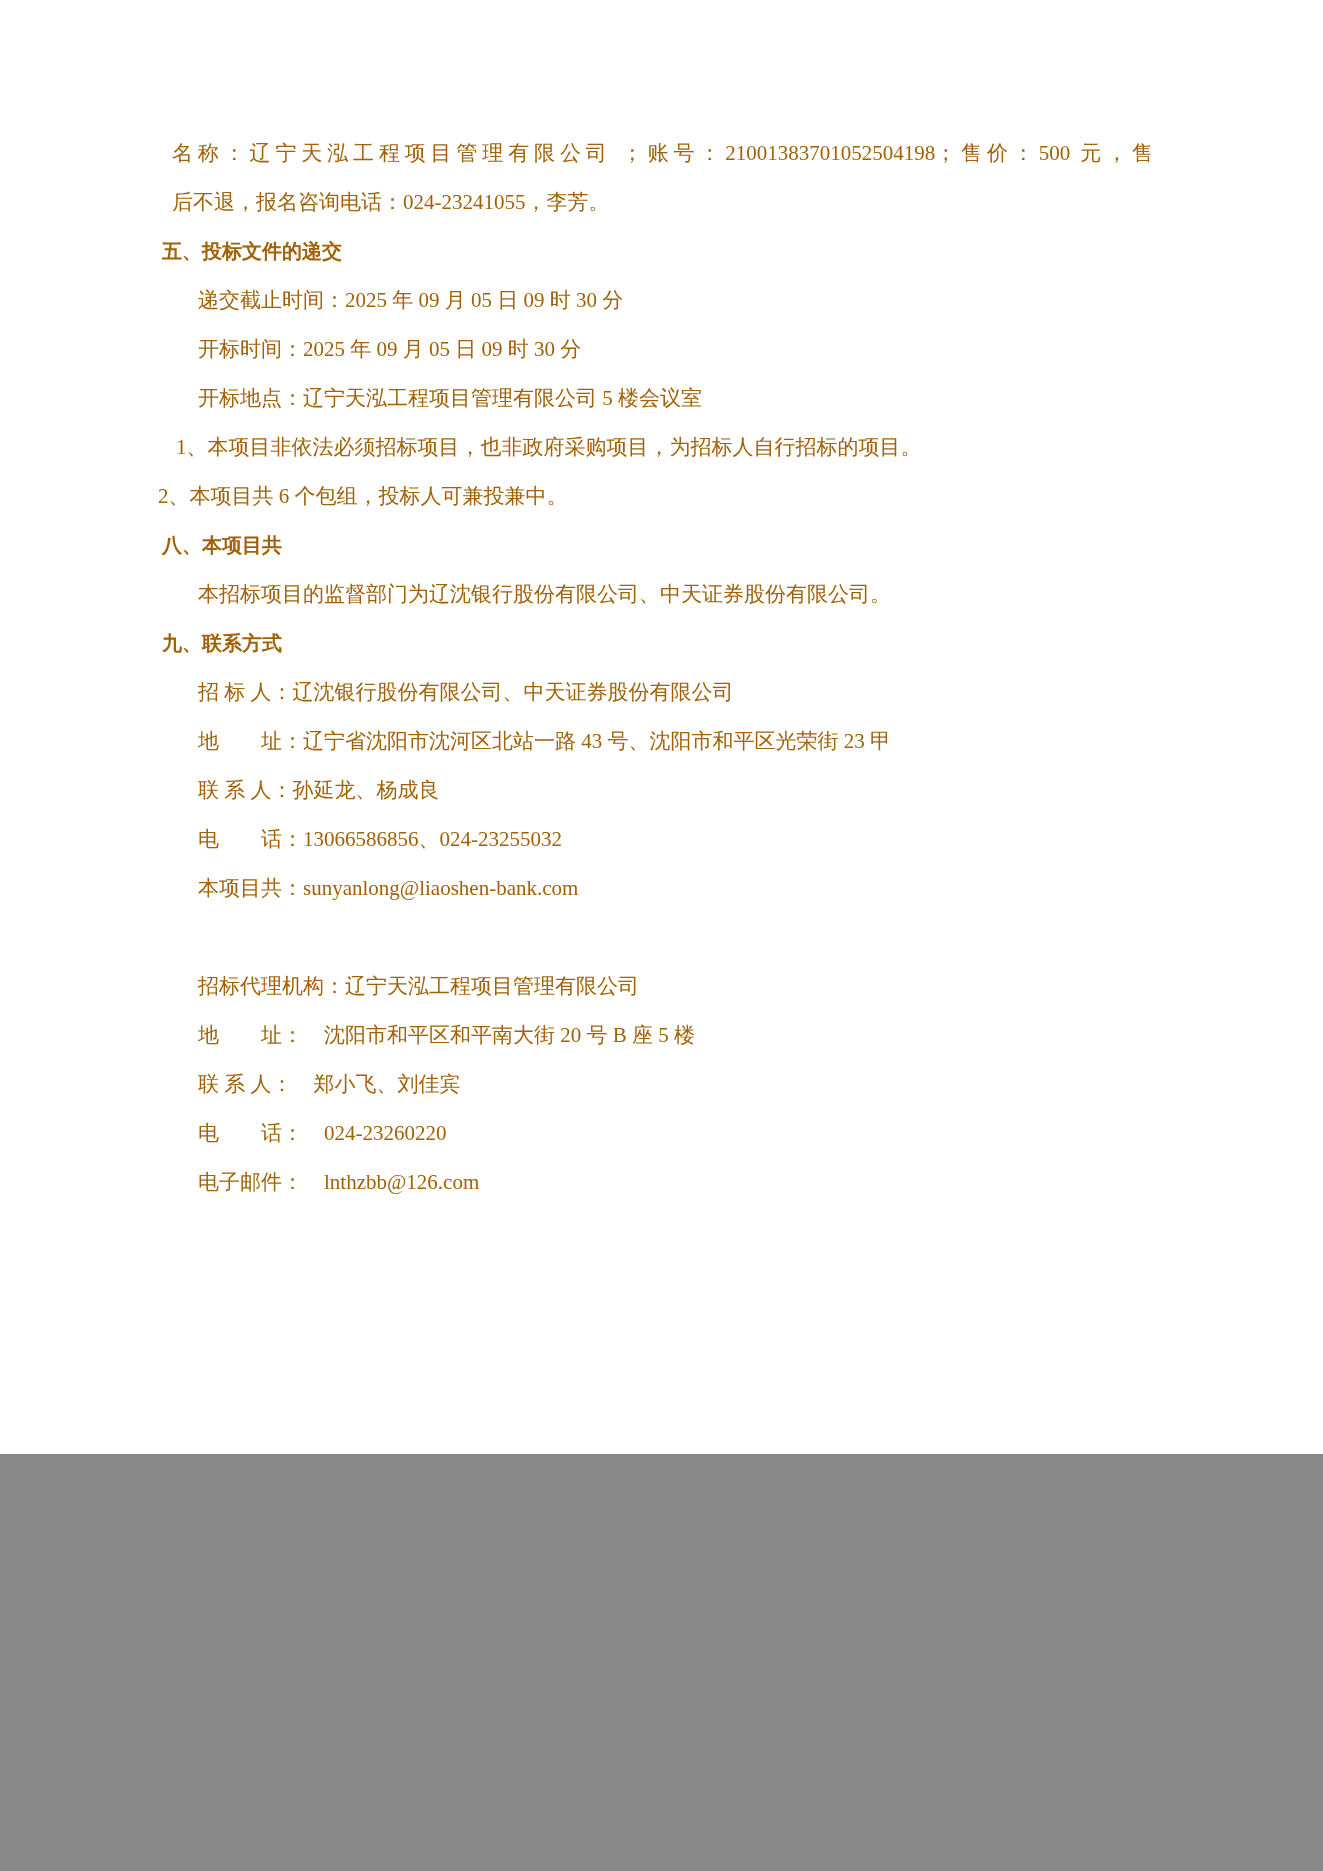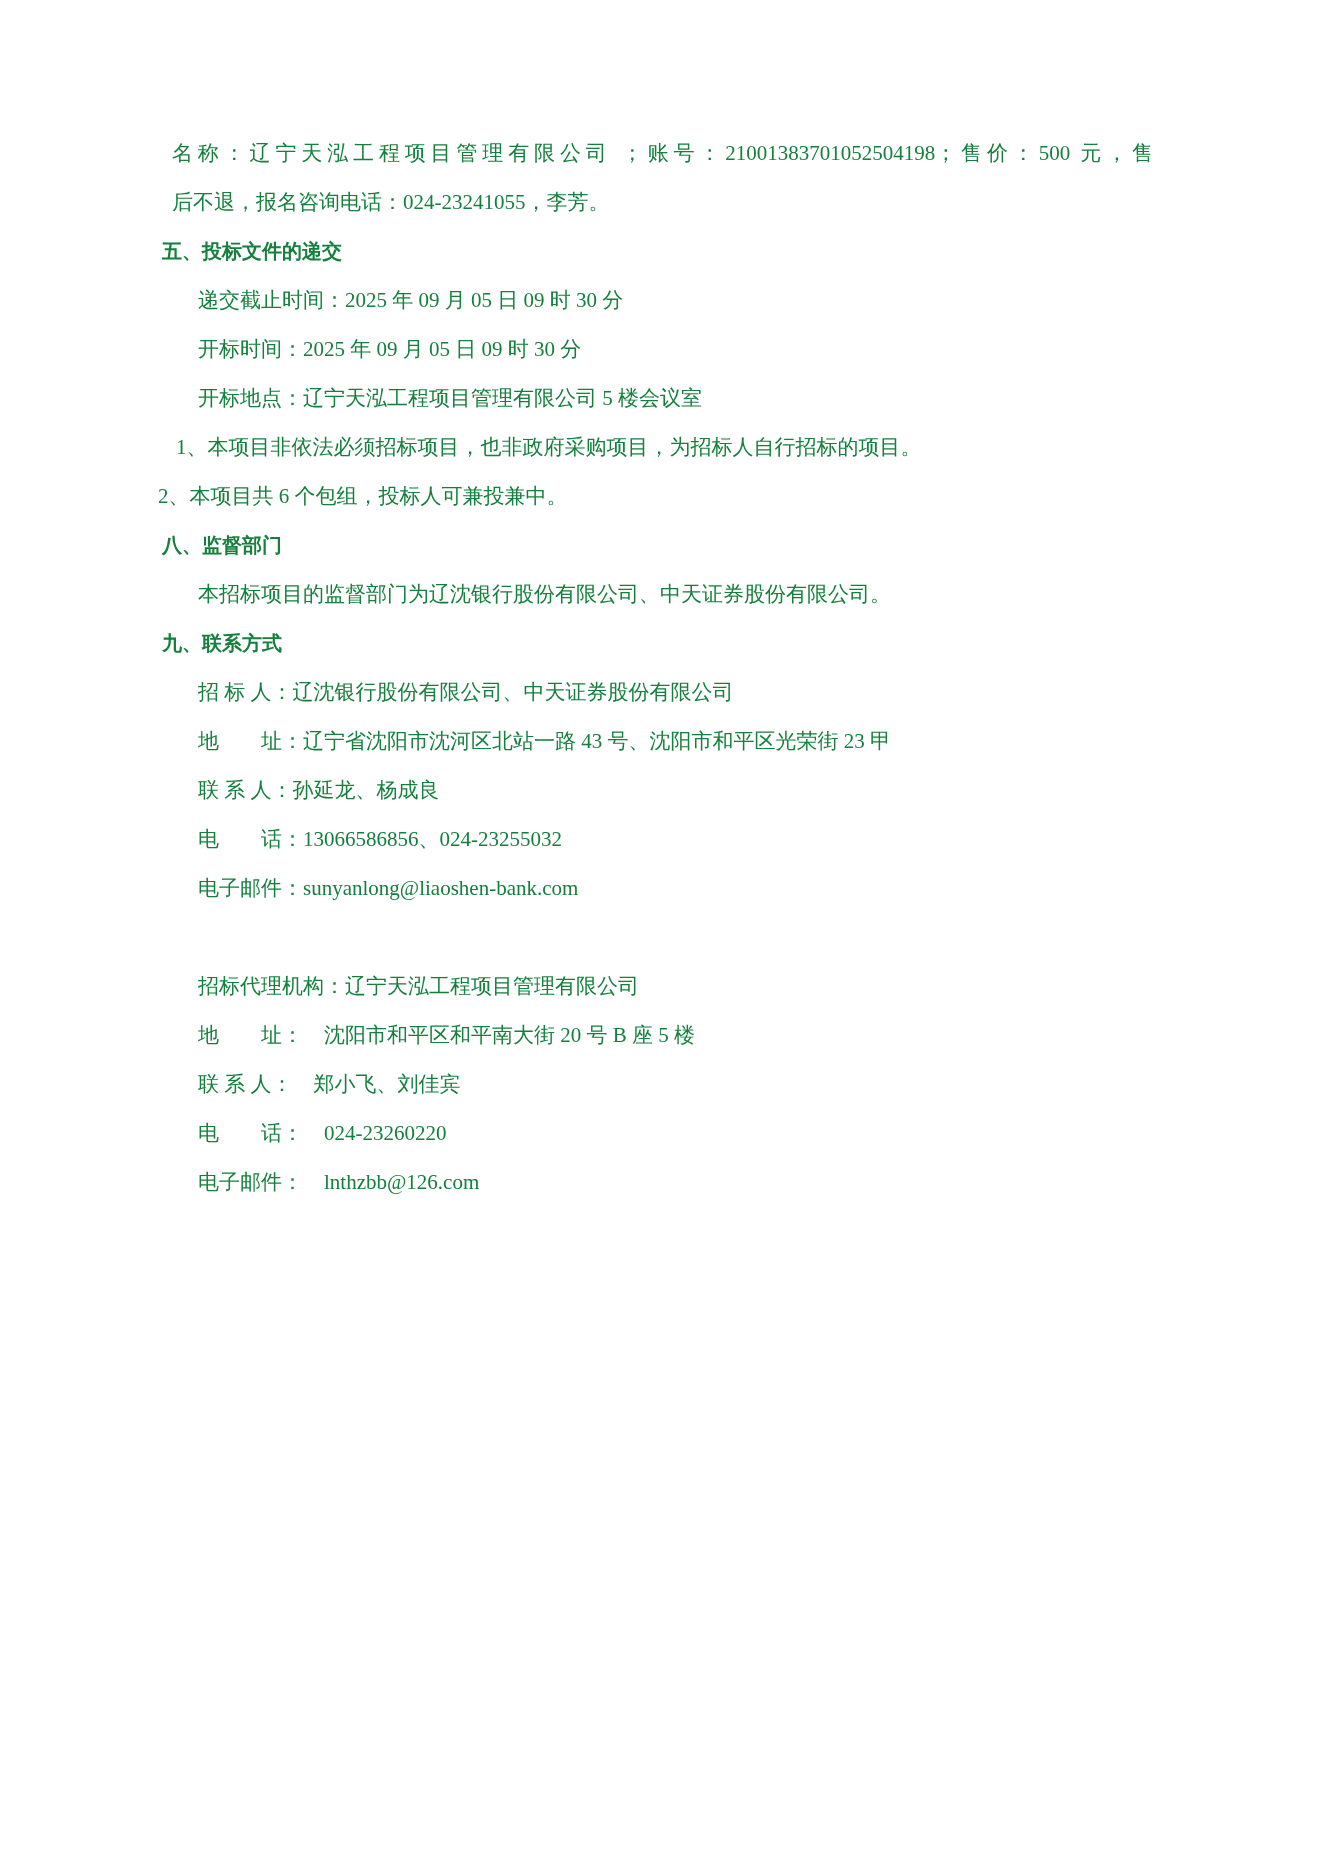--- a/index.html
+++ b/index.html
@@ -3,24 +3,24 @@
 <meta charset="utf-8">
 <style>
   html, body {
     margin: 0;
     padding: 0;
     background: #888888;
   }
   .page {
     position: relative;
     width: 1323px;
-    height: 1871px;
+    height: 1454px;
     margin: 0 auto;
     background: #ffffff;
-    color: #15803d;
+    color: #a16207;
     font-family: "Liberation Serif", "DejaVu Serif", serif;
     overflow: hidden;
   }
   .content {
     position: absolute;
     left: 150px;
     top: 129px;
     width: 1005px;
   }
   .line {
@@ -68,35 +68,35 @@
 
     <div class="line ind">开标时间：2025 年 09 月 05 日 09 时 30 分</div>
 
     <div class="line ind">开标地点：辽宁天泓工程项目管理有限公司 5 楼会议室</div>
 
 
     <div class="line ind2">1、本项目非依法必须招标项目，也非政府采购项目，为招标人自行招标的项目。</div>
 
     <div class="line out">2、本项目共 6 个包组，投标人可兼投兼中。</div>
 
-    <div class="heading">八、监督部门</div>
+    <div class="heading">八、本项目共</div>
 
     <div class="line ind">本招标项目的监督部门为辽沈银行股份有限公司、中天证券股份有限公司。</div>
 
     <div class="heading">九、联系方式</div>
 
     <div class="line ind">招 标 人：辽沈银行股份有限公司、中天证券股份有限公司</div>
 
     <div class="line ind">地　　址：辽宁省沈阳市沈河区北站一路 43 号、沈阳市和平区光荣街 23 甲</div>
 
     <div class="line ind">联 系 人：孙延龙、杨成良</div>
 
     <div class="line ind">电　　话：13066586856、024-23255032</div>
 
-    <div class="line ind">电子邮件：sunyanlong@liaoshen-bank.com</div>
+    <div class="line ind">本项目共：sunyanlong@liaoshen-bank.com</div>
 
     <div class="gap"></div>
 
     <div class="line ind">招标代理机构：辽宁天泓工程项目管理有限公司</div>
 
     <div class="line ind">地　　址：　沈阳市和平区和平南大街 20 号 B 座 5 楼</div>
 
     <div class="line ind">联 系 人：　郑小飞、刘佳宾</div>
 
     <div class="line ind">电　　话：　024-23260220</div>

